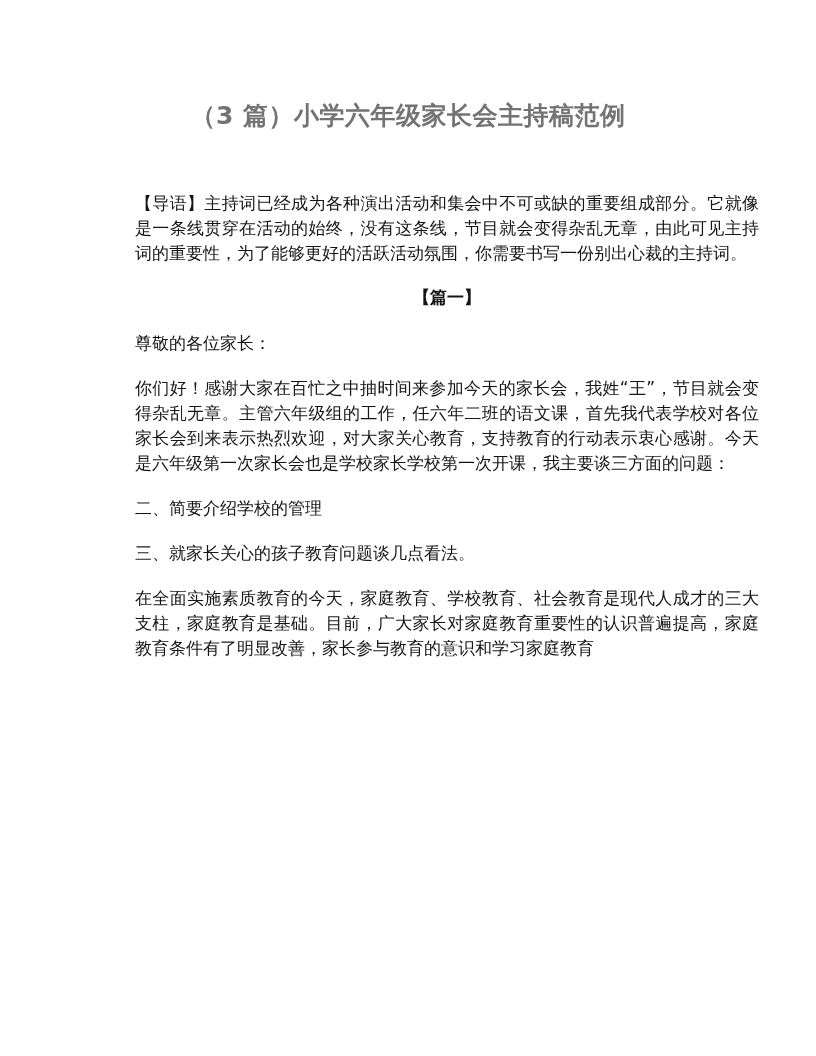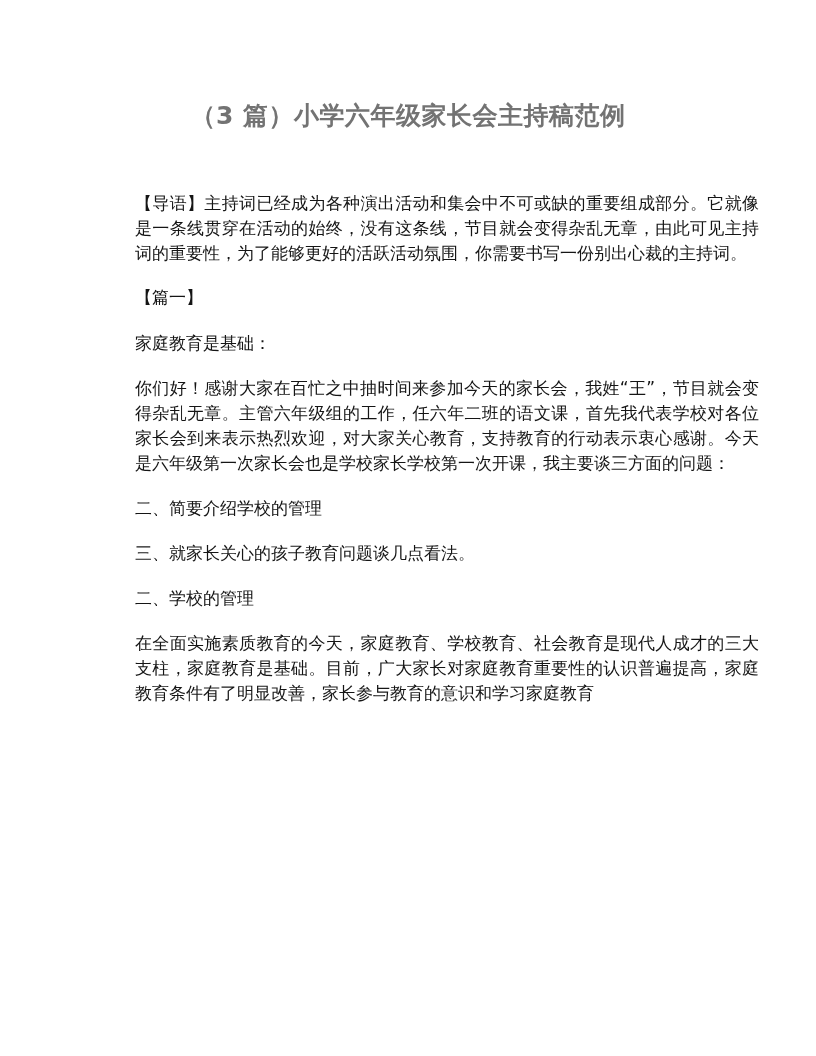--- a/index.html
+++ b/index.html
@@ -47,35 +47,34 @@
       line-height: 25px;
       margin: 0 0 20px 0;
       text-align: justify;
       word-break: break-all;
       color: #151515;
     }
     .para.intro { margin-bottom: 19px; }
     .section-heading {
       font-size: 17px;
       line-height: 25px;
-      font-weight: normal;
-      text-align: left;
+      font-weight: bold;
+      text-align: center;
       margin: 0 0 21px 0;
       color: #151515;
     }
   </style>
 </head>
 <body>
 
 <div class="page">
   <div class="title">（3 篇）小学六年级家长会主持稿范例</div>
 
   <div class="content">
     <p class="para intro">【导语】主持词已经成为各种演出活动和集会中不可或缺的重要组成部分。它就像是一条线贯穿在活动的始终，没有这条线，节目就会变得杂乱无章，由此可见主持词的重要性，为了能够更好的活跃活动氛围，你需要书写一份别出心裁的主持词。</p>
     <div class="section-heading">【篇一】</div>
-    <p class="para">家庭教育是基础：</p>
+    <p class="para">尊敬的各位家长：</p>
     <p class="para">你们好！感谢大家在百忙之中抽时间来参加今天的家长会，我姓“王”，节目就会变得杂乱无章。主管六年级组的工作，任六年二班的语文课，首先我代表学校对各位家长会到来表示热烈欢迎，对大家关心教育，支持教育的行动表示衷心感谢。今天是六年级第一次家长会也是学校家长学校第一次开课，我主要谈三方面的问题：</p>
     <p class="para">二、简要介绍学校的管理</p>
     <p class="para">三、就家长关心的孩子教育问题谈几点看法。</p>
-    <p class="para">二、学校的管理</p>
     <p class="para">在全面实施素质教育的今天，家庭教育、学校教育、社会教育是现代人成才的三大支柱，家庭教育是基础。目前，广大家长对家庭教育重要性的认识普遍提高，家庭教育条件有了明显改善，家长参与教育的意识和学习家庭教育</p>
   </div>
 </div>
 
 </body></html>

